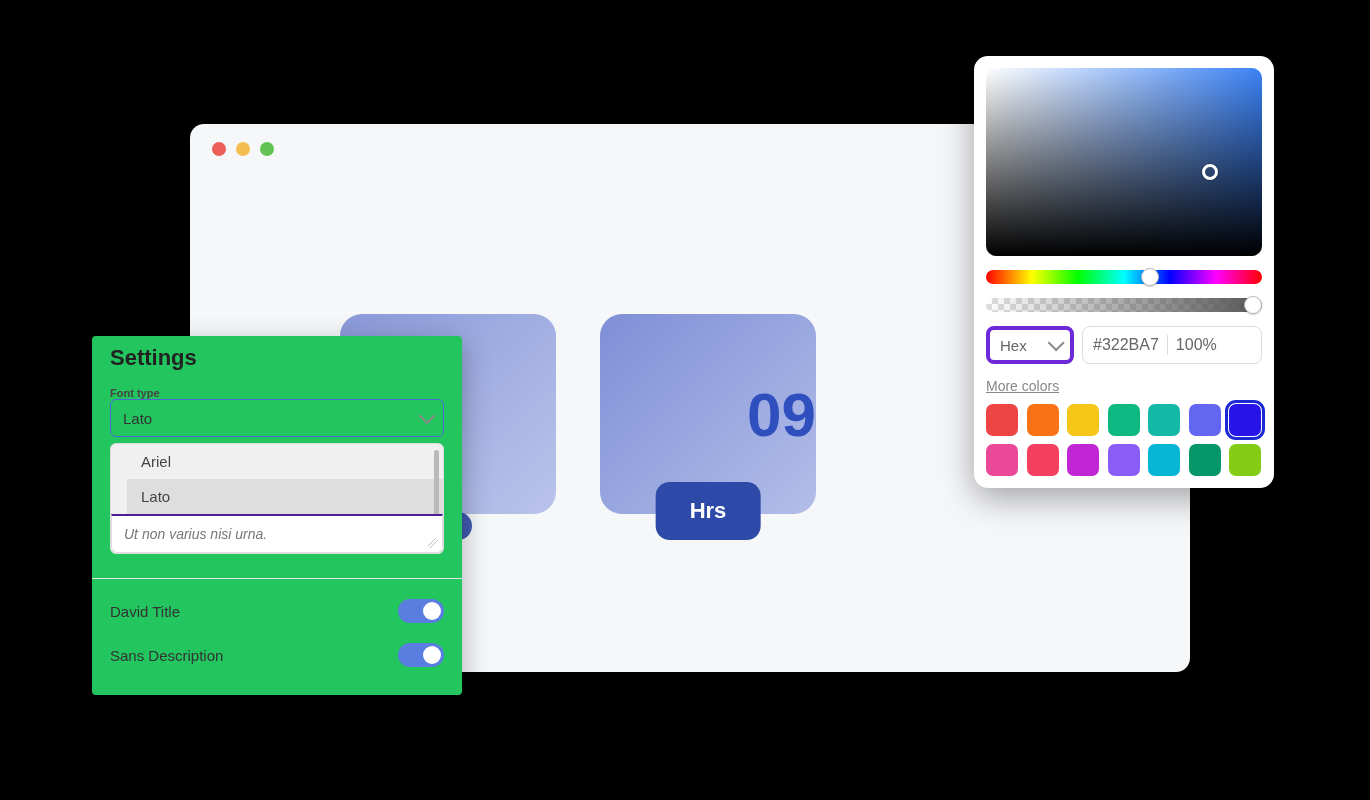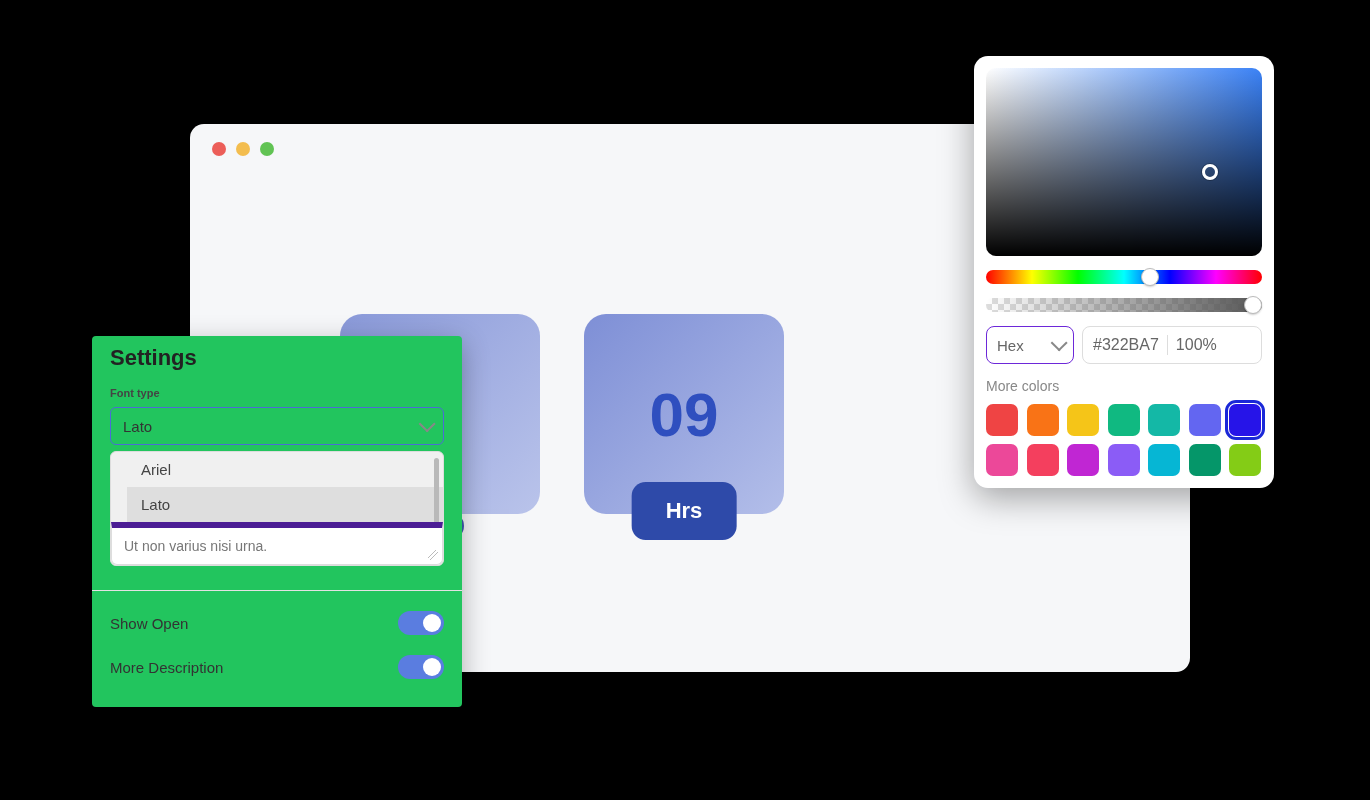--- a/index.html
+++ b/index.html
@@ -34,27 +34,27 @@
   .dot.green { background:#61c354; }
 
   .timer-row {
     display: flex;
     gap: 44px;
     margin-top: 140px;
     margin-left: 150px;
   }
   .timer-tile {
     position: relative;
-    width: 200px;
+    width: 216px;
     height: 200px;
     border-radius: 22px;
     background: linear-gradient(135deg, #7e8fd6 0%, #b3bee9 100%);
     display: flex;
     align-items: center;
-    justify-content: center;
+    justify-content: flex-end;
   }
   .timer-value {
     font-size: 62px;
     font-weight: 700;
     color: #2f4fbf;
   }
   .timer-label {
     position: absolute;
     bottom: -26px;
     left: 50%;
@@ -81,21 +81,20 @@
   .settings h2 {
     font-size: 22px;
     font-weight: 600;
     color: #222;
     margin-bottom: 16px;
   }
   .settings-label {
     font-size: 11px;
     font-weight: 700;
     color: #444;
-    margin-bottom: 8px;
   }
   .select-box {
     border: 1px solid #4c6bd6;
     border-radius: 6px;
     height: 38px;
     display: flex;
     align-items: center;
     justify-content: space-between;
     padding: 0 12px;
     color: #333;
@@ -197,31 +196,31 @@
   }
   .slider-handle {
     position:absolute; top:-2px; width:18px; height:18px; border-radius:50%;
     background:#fff; border:1px solid #bbb; box-shadow:0 1px 2px rgba(0,0,0,.2);
   }
   .hue-bar .slider-handle { left: 56%; }
   .alpha-bar .slider-handle { right: 0; }
 
   .format-row { display:flex; gap:8px; margin-top:14px; }
   .format-select {
-    flex: 0 0 88px; height:38px; border:1px solid #6d28d9; border-radius:8px;
+    flex: 0 0 88px; height:38px; border:4px solid #6d28d9; border-radius:8px;
     display:flex; align-items:center; justify-content:space-between; padding:0 10px;
     color:#666; font-size:15px; cursor:pointer;
   }
   .hex-field {
     flex:1; height:38px; border:1px solid #ddd; border-radius:8px;
     display:flex; align-items:center; padding:0 10px; gap:8px; color:#666;
   }
   .hex-field .sep { width:1px; height:20px; background:#ddd; }
 
-  .more-label { font-size:14px; color:#888; margin:14px 0 10px; }
+  .more-label { font-size:14px; color:#888; margin:14px 0 10px;text-decoration:underline; }
   .swatch-grid { display:grid; grid-template-columns: repeat(7, 1fr); gap:8px; }
   .swatch { width:32px; height:32px; border-radius:7px; cursor:pointer; }
   .swatch.selected { outline:3px solid #1a28d8; outline-offset:1px; border-radius:7px; }
 </style>
 </head>
 <body>
 
 <div class="browser">
   <div class="browser-dots">
     <div class="dot red"></div>
@@ -247,34 +246,34 @@
   <div class="settings-label">Font type</div>
   <div class="select-box">
     <span>Lato</span>
     <span class="chevron"></span>
   </div>
 
   <div class="dropdown">
     <div class="dropdown-track"></div>
     <div class="dropdown-item">Ariel</div>
     <div class="dropdown-item selected">Lato</div>
-    <div class="description-box" style="border-radius:0 0 6px 6px;border-top:6px solid #4c1d95;">
+    <div class="description-box" style="border-radius:0 0 6px 6px;border-top:2px solid #4c1d95;font-style:italic;">
       <span>Ut non varius nisi urna.</span>
       <div class="resize-handle"></div>
     </div>
   </div>
 
   <div class="divider"></div>
 
   <div class="toggle-row">
-    <span>Show Open</span>
+    <span>David Title</span>
     <div class="toggle"></div>
   </div>
   <div class="toggle-row">
-    <span>More Description</span>
+    <span>Sans Description</span>
     <div class="toggle"></div>
   </div>
 </div>
 
 <div class="colorpicker">
   <div class="gradient-area">
     <div class="gradient-cursor"></div>
   </div>
   <div class="hue-bar">
     <div class="slider-handle"></div>

